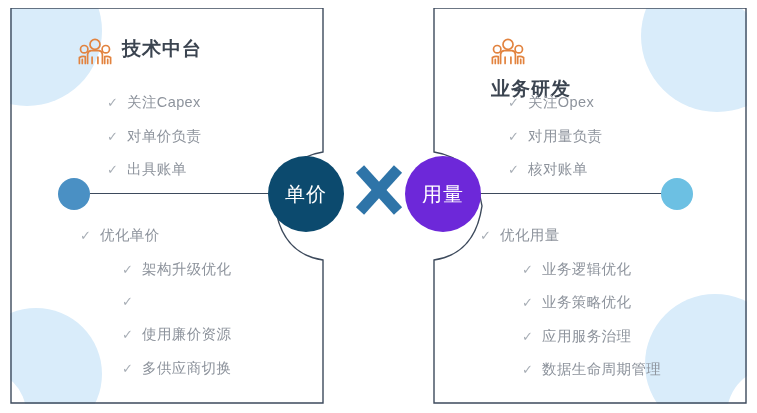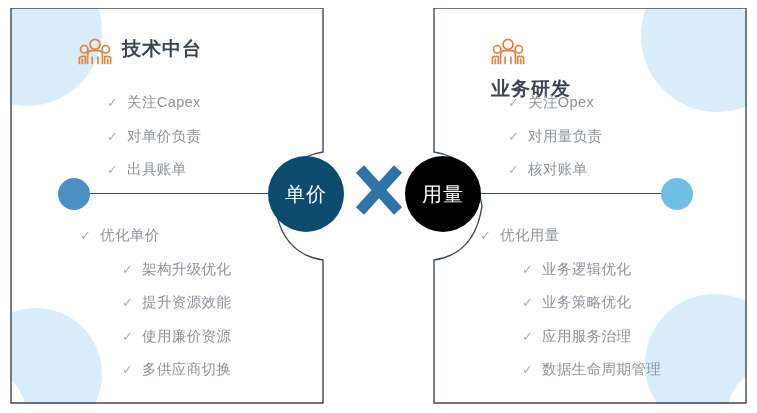--- a/index.html
+++ b/index.html
@@ -146,21 +146,21 @@
     border-radius: 50%;
     display: flex;
     align-items: center;
     justify-content: center;
     color: #ffffff;
     font-size: 20px;
     letter-spacing: 1px;
     top: 156px;
   }
   #circle-price { left: 268px; background: #0c4a6e; }
-  #circle-usage { left: 405px; background: #000000; align-items: center; }
+  #circle-usage { left: 405px; background: #6d28d9; align-items: center; }
 
   #times-mark {
     position: absolute;
     left: 352px;
     top: 159px;
     width: 54px;
     height: 62px;
   }
 </style>
 </head>
@@ -260,21 +260,20 @@
     <div class="li">
       <span class="tick">✓</span>
       <span class="txt">优化单价</span>
     </div>
     <div class="li sub">
       <span class="tick">✓</span>
       <span class="txt">架构升级优化</span>
     </div>
     <div class="li sub">
       <span class="tick">✓</span>
-      <span class="txt">提升资源效能</span>
     </div>
     <div class="li sub">
       <span class="tick">✓</span>
       <span class="txt">使用廉价资源</span>
     </div>
     <div class="li sub">
       <span class="tick">✓</span>
       <span class="txt">多供应商切换</span>
     </div>
   </div>

